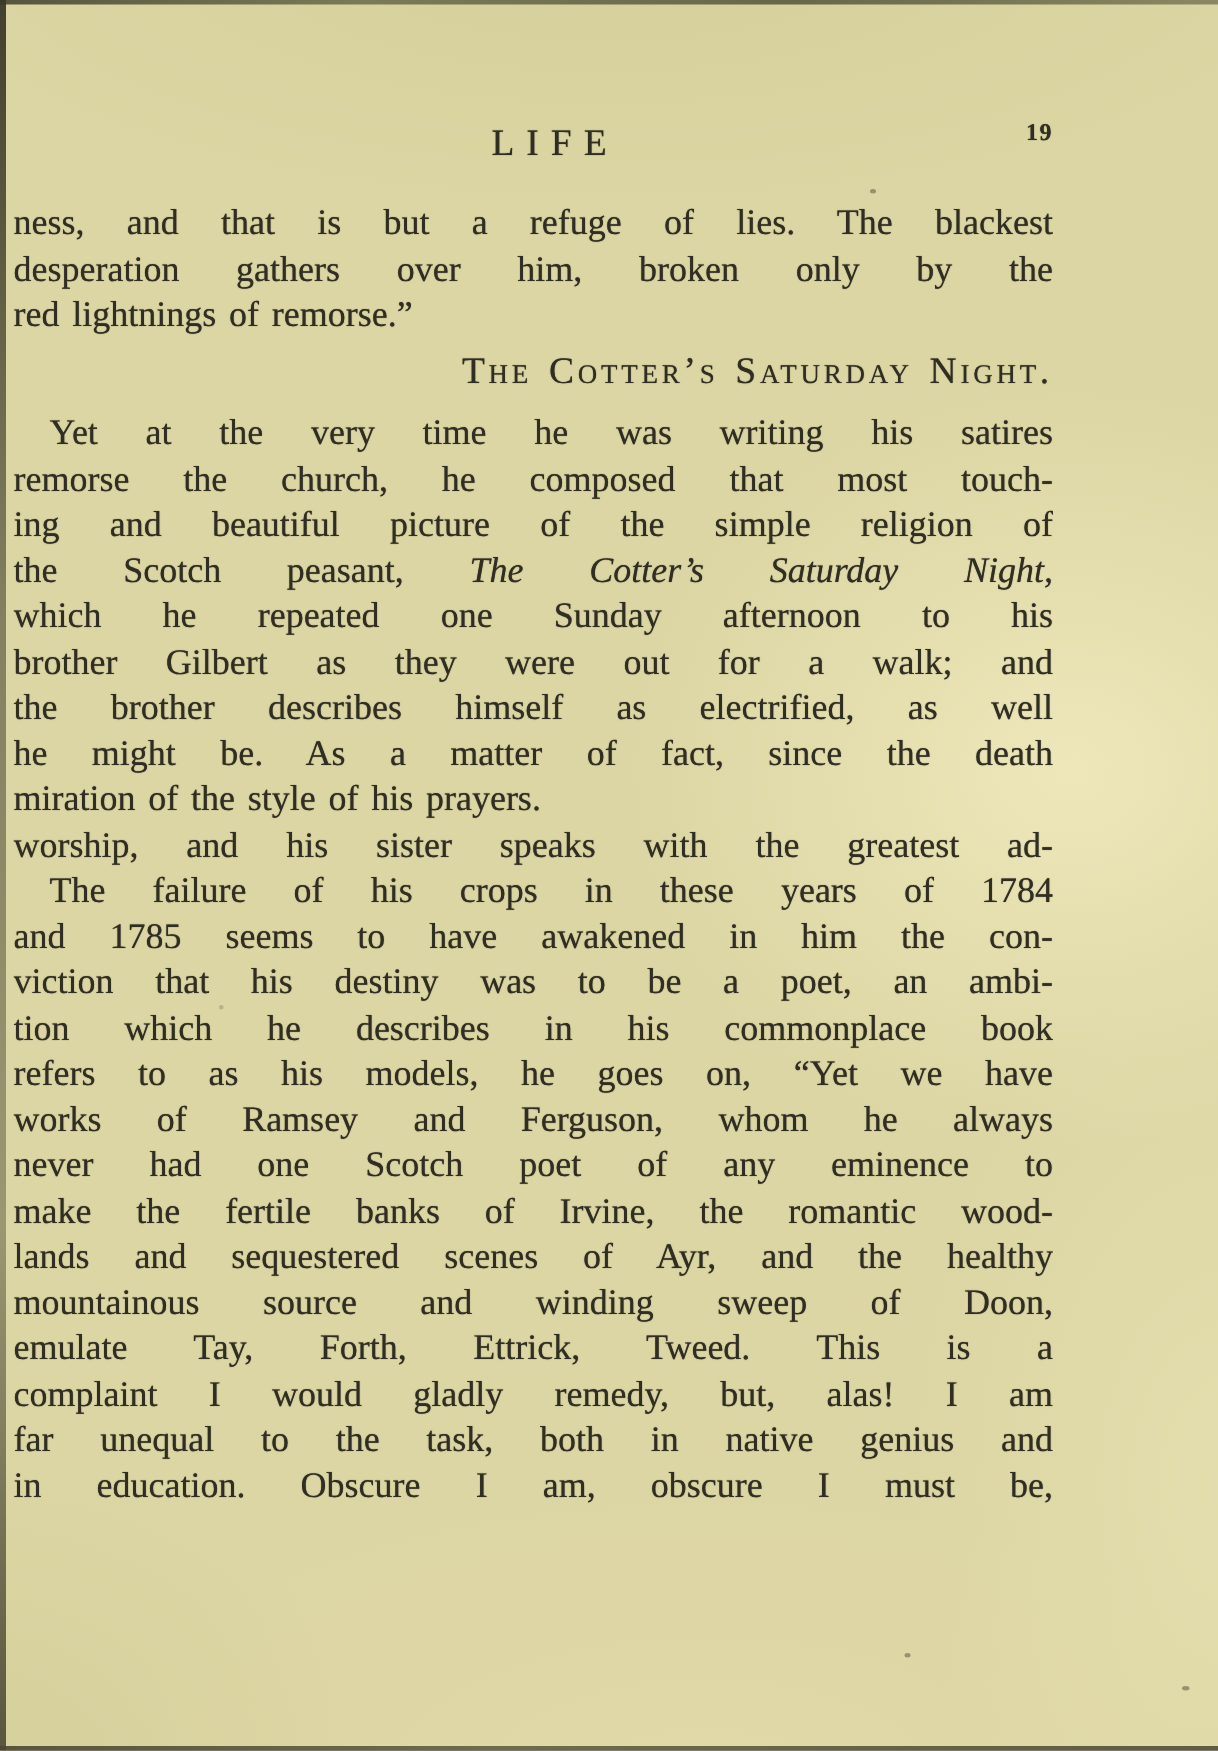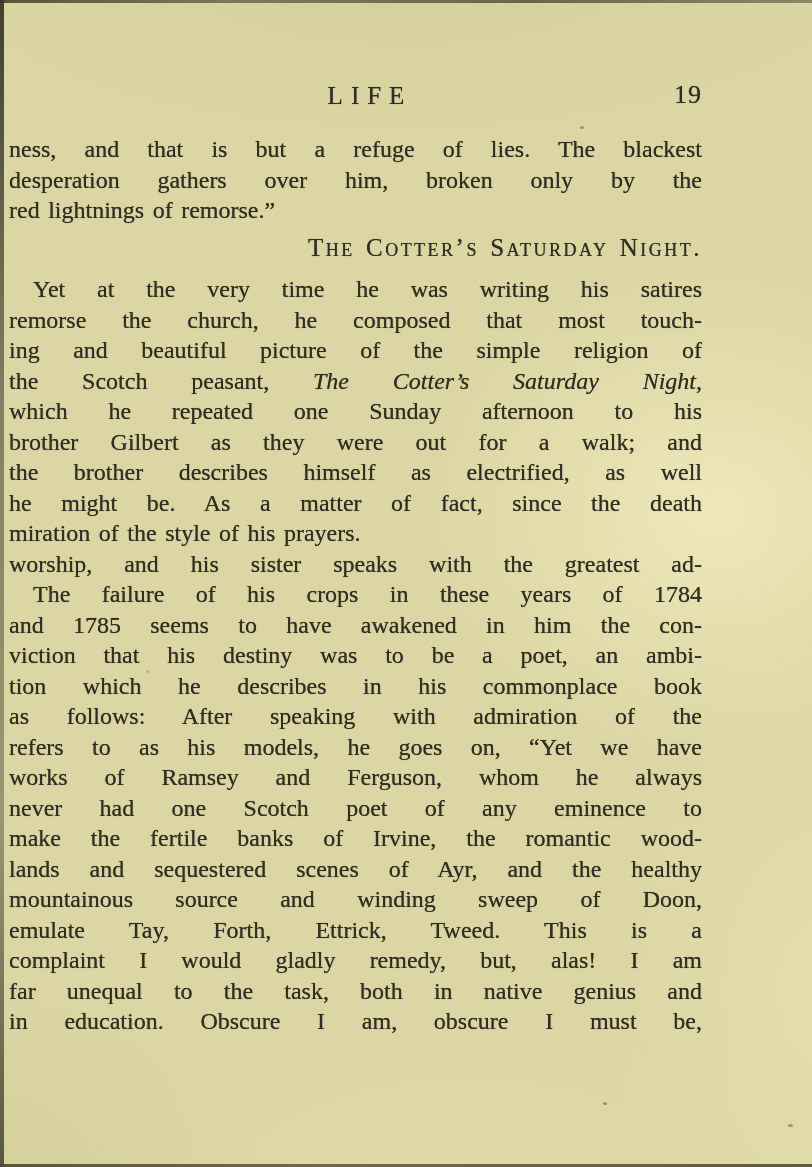--- a/index.html
+++ b/index.html
@@ -53,22 +53,22 @@
     text-align: center;
     font-size: 25px;
     letter-spacing: 8px;
     font-weight: 500;
     text-shadow: 0 0 .7px rgba(40,38,28,.8);
   }
   .folio {
     position: absolute;
     top: 80px;
     right: 110px;
-    font-size: 26px;
-    font-weight: normal;
+    font-size: 16px;
+    font-weight: bold;
     letter-spacing: 1px;
     text-shadow: 0 0 .7px rgba(40,38,28,.8);
   }
   .text-block {
     position: absolute;
     top: 134px;
     left: 9px;
     width: 693px;
     font-size: 24px;
     line-height: 30.5px;
@@ -126,21 +126,20 @@
     <div class="ln j">brother Gilbert as they were out for a walk; and</div>
     <div class="ln j">the brother describes himself as electrified, as well</div>
     <div class="ln j">he might be. As a matter of fact, since the death</div>
     <div class="ln">miration of the style of his prayers.</div>
     <div class="ln j">worship, and his sister speaks with the greatest ad-</div>
 
     <div class="ln j indent">The failure of his crops in these years of 1784</div>
     <div class="ln j">and 1785 seems to have awakened in him the con-</div>
     <div class="ln j">viction that his destiny was to be a poet, an ambi-</div>
     <div class="ln j">tion which he describes in his commonplace book</div>
-    <div class="ln j">as follows: After speaking with admiration of the</div>
     <div class="ln j">refers to as his models, he goes on, “Yet we have</div>
     <div class="ln j">works of Ramsey and Ferguson, whom he always</div>
     <div class="ln j">never had one Scotch poet of any eminence to</div>
     <div class="ln j">make the fertile banks of Irvine, the romantic wood-</div>
     <div class="ln j">lands and sequestered scenes of Ayr, and the healthy</div>
     <div class="ln j">mountainous source and winding sweep of Doon,</div>
     <div class="ln j">emulate Tay, Forth, Ettrick, Tweed. This is a</div>
     <div class="ln j">complaint I would gladly remedy, but, alas! I am</div>
     <div class="ln j">far unequal to the task, both in native genius and</div>
     <div class="ln j">in education. Obscure I am, obscure I must be,</div>

